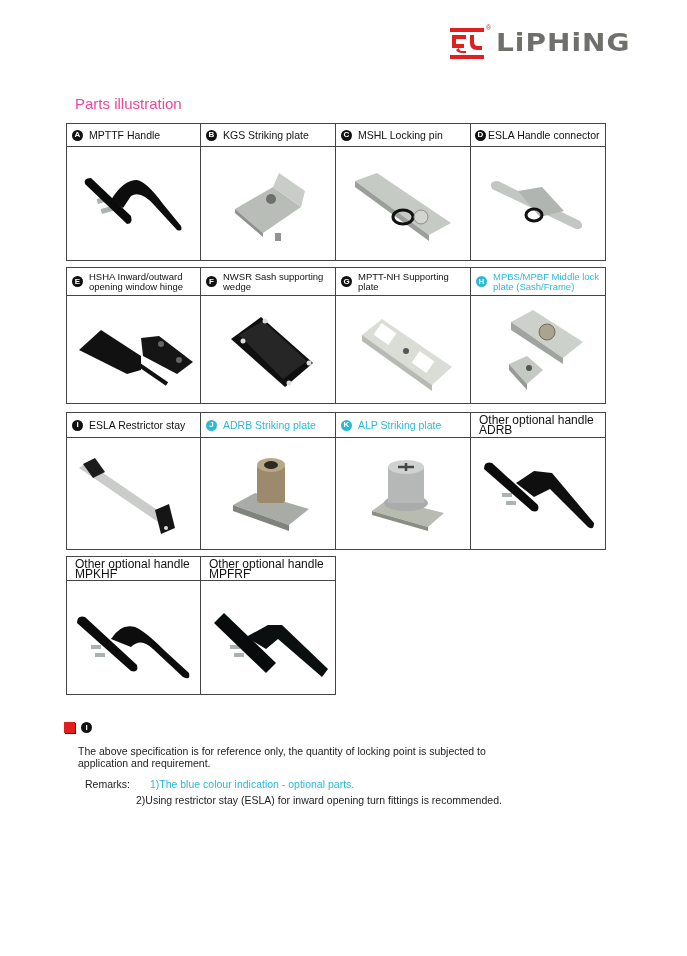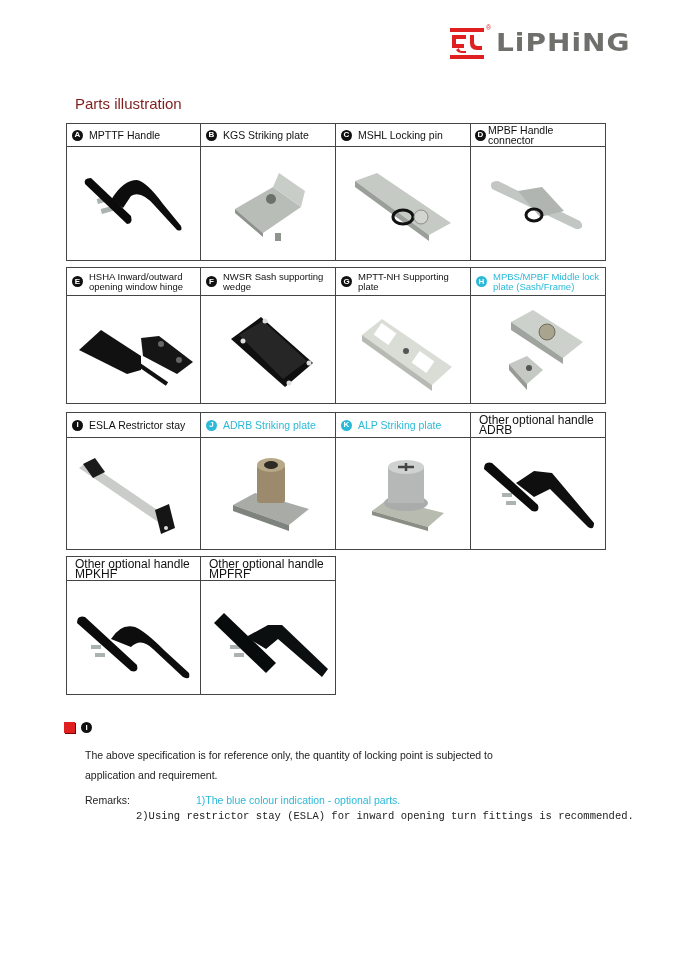--- a/index.html
+++ b/index.html
@@ -3,46 +3,46 @@
 <meta charset="utf-8">
 <style>
   html, body { margin: 0; padding: 0; background: #ffffff; }
   body { width: 687px; height: 956px; position: relative; overflow: hidden;
          font-family: "Liberation Sans", "DejaVu Sans", sans-serif; color: #111; }
   .logo { position: absolute; left: 448px; top: 24px; width: 180px; height: 40px; }
   .logo-mark { position: absolute; left: 0; top: 2px; width: 38px; height: 34px; }
   .logo-reg { position: absolute; left: 38px; top: 0; font-size: 7px; color: #d42a2a; }
   .logo-text { position: absolute; left: 48px; top: 4px; font-size: 28px; letter-spacing: 1px;
                color: #6f706c; font-weight: bold; font-family: "DejaVu Sans", sans-serif; transform: scaleY(0.9); transform-origin: left top; }
-  .section-title { position: absolute; left: 75px; top: 95px; font-size: 15px; color: #7f1d1d; }
+  .section-title { position: absolute; left: 75px; top: 95px; font-size: 15px; color: #ec4899; }
 
   .row { position: absolute; left: 66px; display: flex; }
   .cell { width: 135px; border: 1.5px solid #444; border-left-width: 0; box-sizing: border-box; background: #fff; }
   .cell:first-child { border-left-width: 1.5px; }
   .cell-head { display: flex; align-items: center; border-bottom: 1.5px solid #444; box-sizing: border-box; padding: 0 4px 0 5px;
                font-size: 10.5px; line-height: 10px; color: #111; }
   .cell-head.two-line { font-size: 9.5px; }
   .cell-head.plain { padding-left: 8px; font-size: 12px; }
   .cell-head.optional { color: #2bb9d8; }
   .badge { flex: 0 0 auto; width: 11px; height: 11px; border-radius: 50%; background: #111; color: #fff;
            font-size: 8px; font-weight: bold; display: flex; align-items: center; justify-content: center; margin-right: 6px; line-height: 1; }
   .optional .badge { background: #2bb9d8; }
   .cell-img { display: flex; align-items: center; justify-content: center; }
   .cell-img svg { display: block; }
 
   .notes { position: absolute; left: 64px; top: 722px; width: 600px; font-size: 10.5px; color: #222; }
   .note-line { display: flex; align-items: center; }
   .red-square { width: 11px; height: 11px; background: #e02020; margin-right: 6px; box-shadow: 1px 1px 0 #700; }
   .note-badge { width: 11px; height: 11px; border-radius: 50%; background: #111; color: #fff; font-size: 8px; font-weight: bold;
                 display: inline-flex; align-items: center; justify-content: center; margin-right: 7px; }
-  .spec { margin: 12px 0 0 21px; line-height: 20px; width: 450px; }
+  .spec { margin: 12px 0 0 14px; line-height: 12px; width: 450px; }
   .remarks { margin: 9px 0 0 21px; display: flex; }
   .remarks-label { margin-right: 20px; }
-  .remark-blue { color: #2bb9d8; margin-left: 46px; }
-  .remark-2 { margin: 4px 0 0 72px; font-family: Liberation Mono, monospace; }
+  .remark-blue { color: #2bb9d8; }
+  .remark-2 { margin: 4px 0 0 72px; }
 </style>
 </head>
 <body>
 
 <div class="logo">
   <svg class="logo-mark" viewBox="0 0 38 34">
     <rect x="2" y="2" width="34" height="4" fill="#e02020"></rect>
     <rect x="2" y="29" width="34" height="4" fill="#e02020"></rect>
     <path d="M4 9 H18 V13 H8 V18 H16 V22 H4 Z" fill="#e02020"></path>
     <path d="M22 9 H26 V16 Q26 20 30 20 H34 V24 H29 Q22 24 22 17 Z" fill="#e02020"></path>
@@ -94,21 +94,21 @@
         <path d="M14 22 L36 14 L110 64 L88 76 Z" fill="#c6cac5"></path>
         <path d="M14 22 L14 28 L88 82 L88 76 Z" fill="#9a9f99"></path>
         <ellipse cx="62" cy="58" rx="10" ry="7" fill="none" stroke="#111" stroke-width="3"></ellipse>
         <circle cx="80" cy="58" r="7" fill="#d2d5d0" stroke="#8a8e89"></circle>
       </svg>
     </div>
   </div>
   <div class="cell">
     <div class="cell-head" style="height:23px; padding-left:4px;">
       <span class="badge" style="margin-right:2px;">D</span>
-      <span>MPBF Handle connector</span>
+      <span>ESLA Handle connector</span>
     </div>
     <div class="cell-img" style="height:113px;">
       <svg width="125" height="90" viewBox="0 0 125 90">
         <path d="M16 30 Q12 22 22 22 L104 62 Q110 70 100 70 Z" fill="#c2c7c3"></path>
         <path d="M42 32 L66 28 L88 52 L64 58 Z" fill="#b0b5b1"></path>
         <ellipse cx="58" cy="56" rx="8" ry="6" fill="none" stroke="#111" stroke-width="3"></ellipse>
       </svg>
     </div>
   </div>
 </div>

